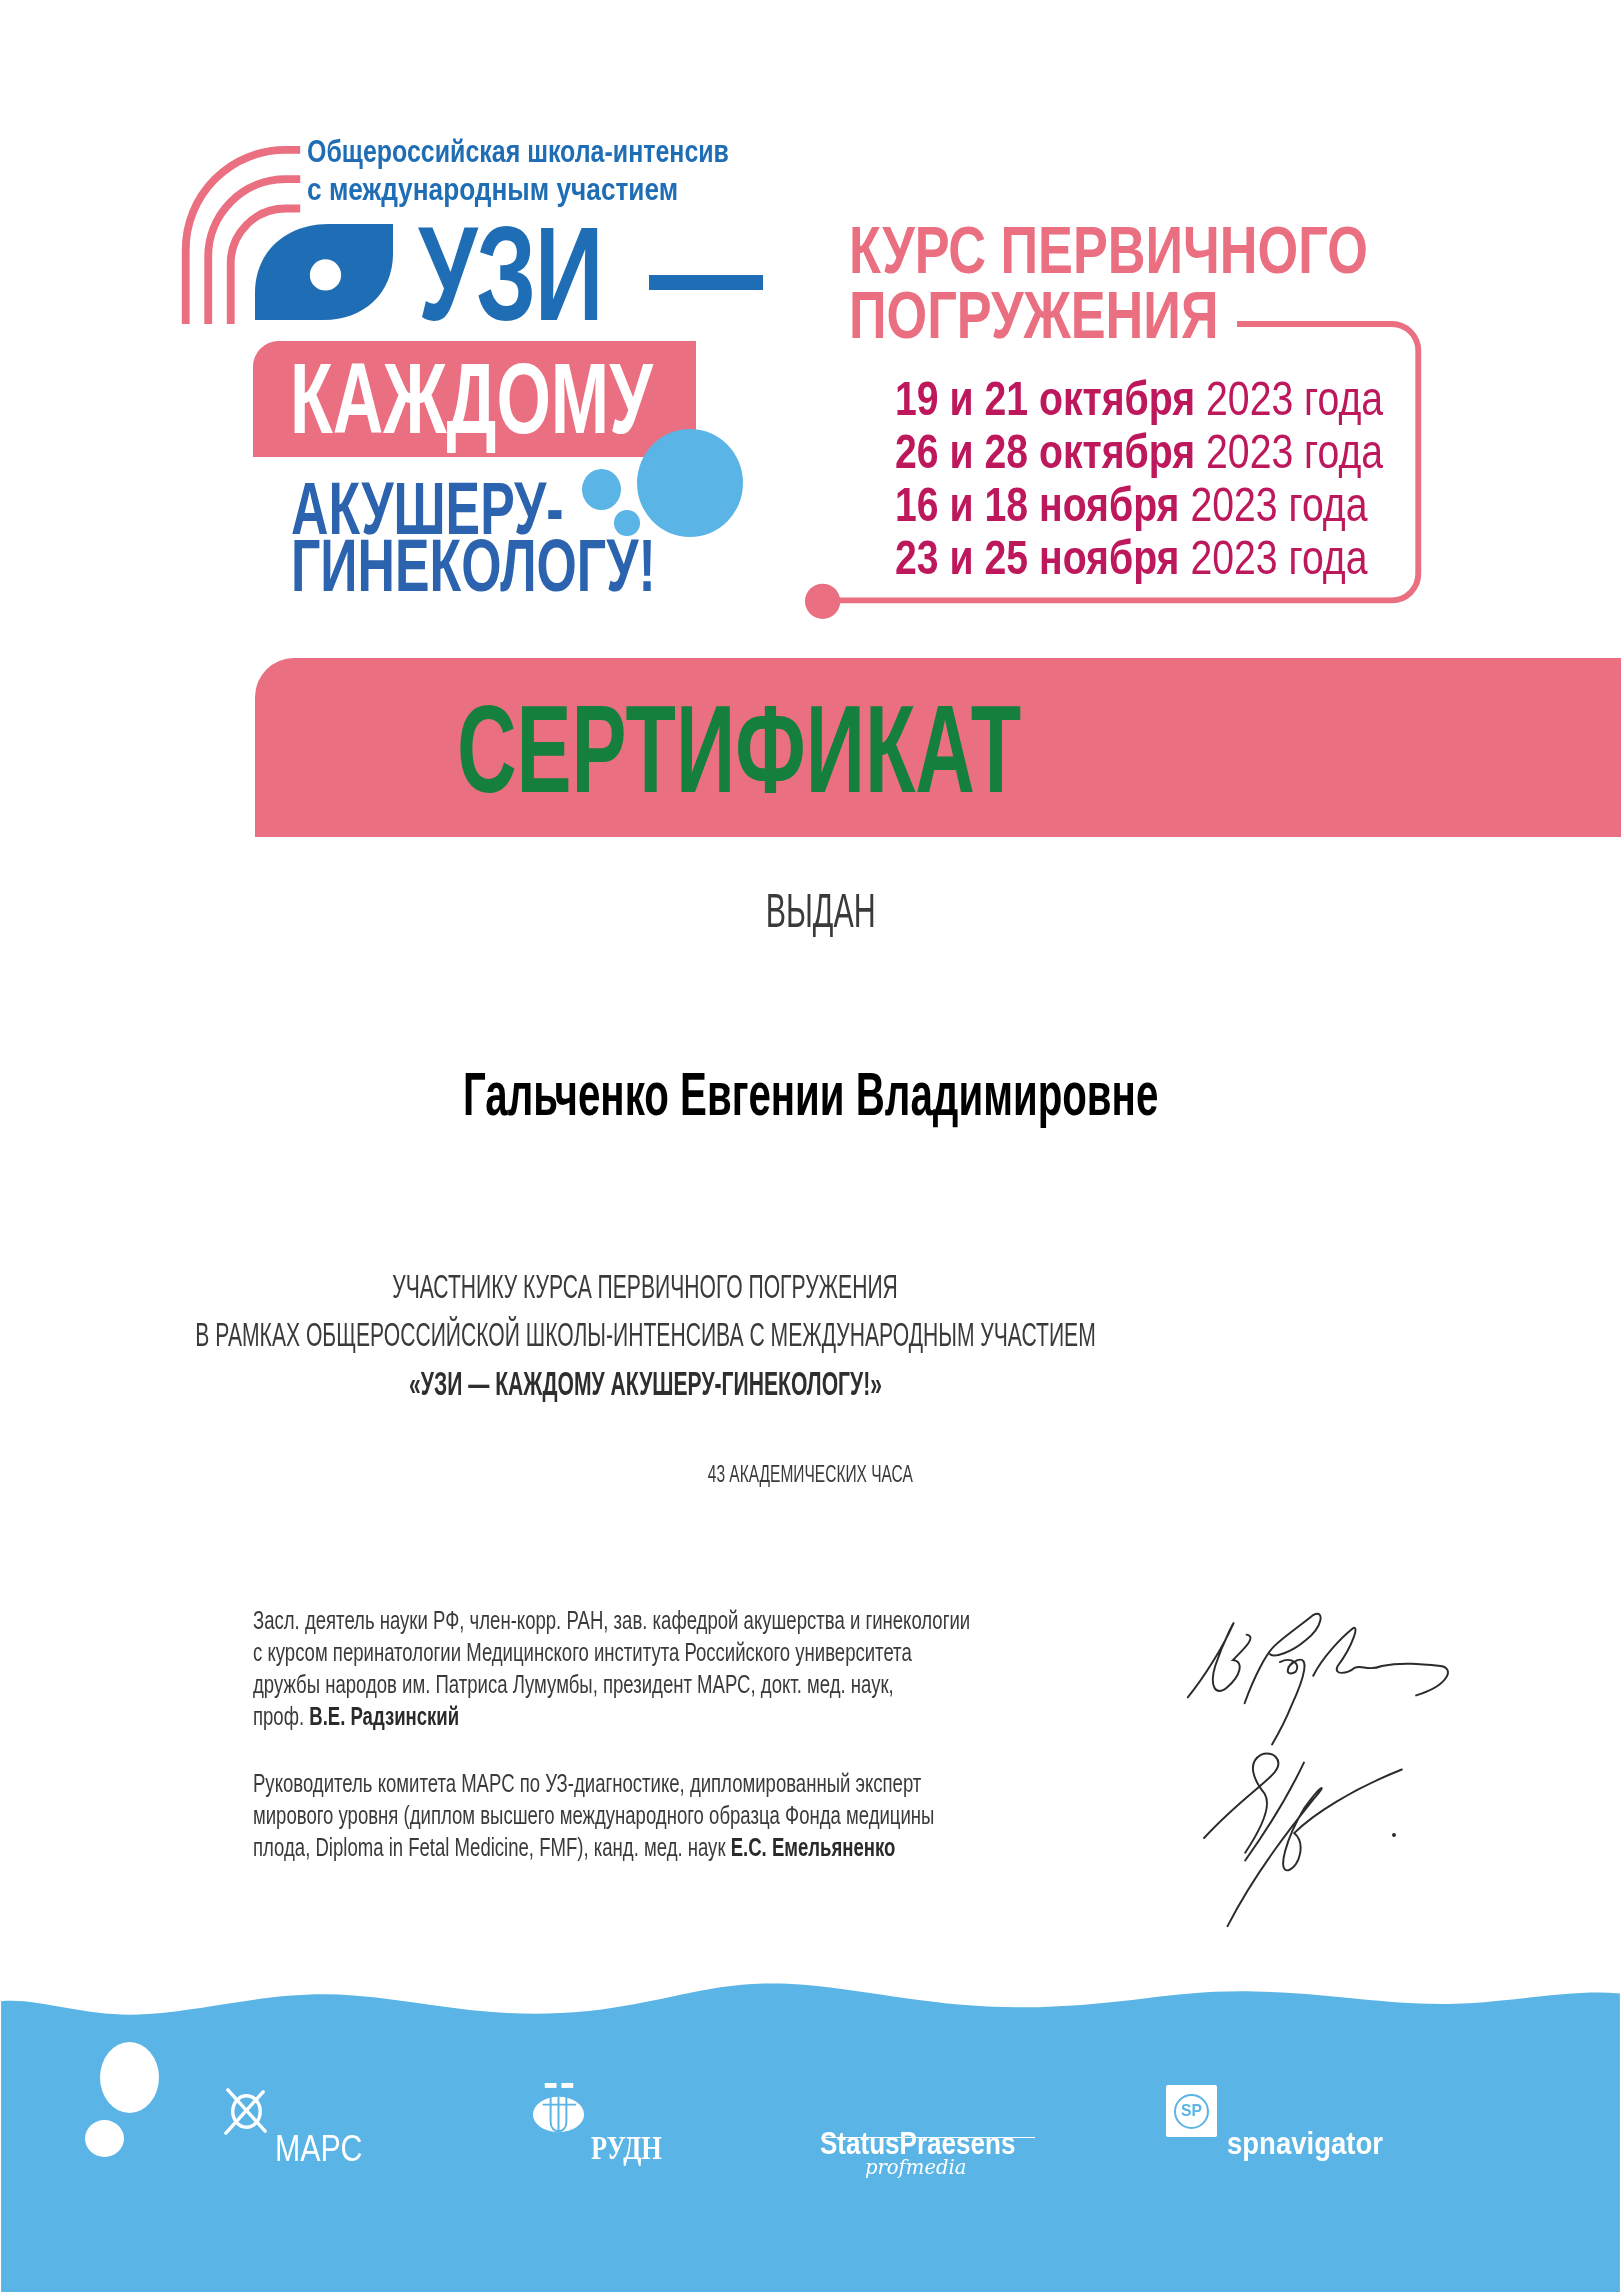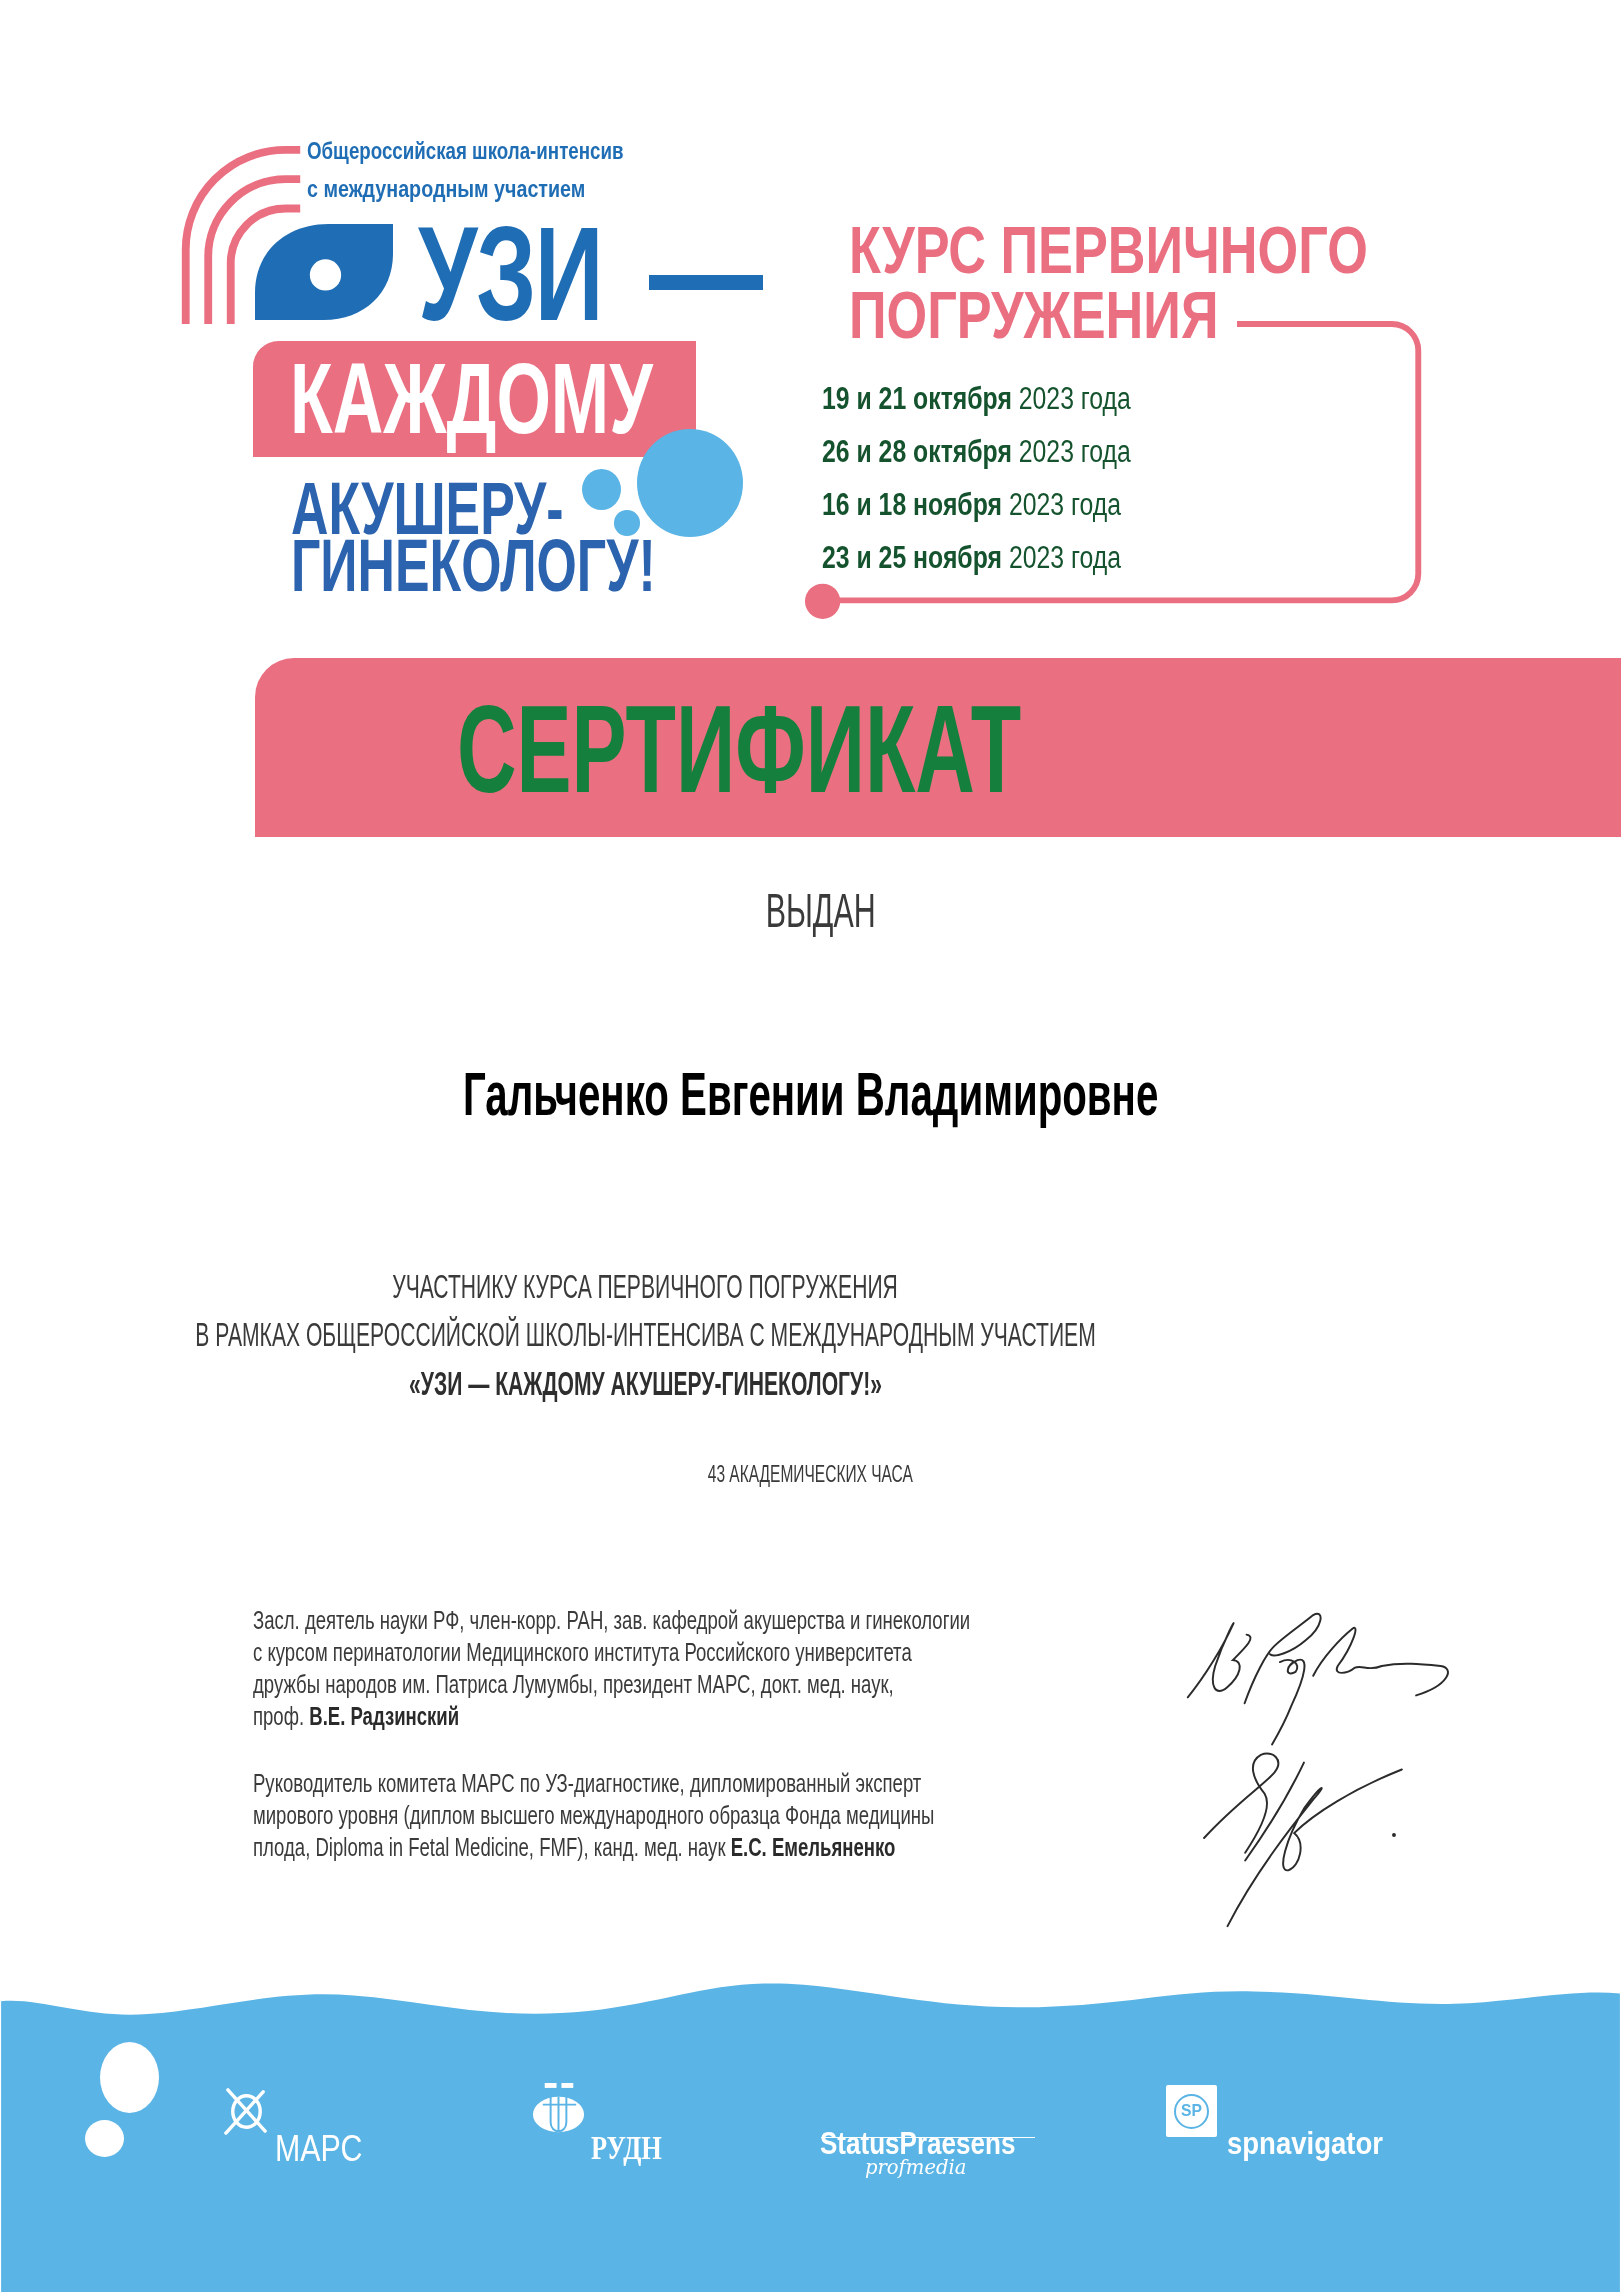--- a/index.html
+++ b/index.html
@@ -2,31 +2,31 @@
 <html><head>
 <meta charset="utf-8">
 <style>
   html, body { margin: 0; padding: 0; }
   body { width: 1621px; height: 2293px; position: relative; background: #ffffff; overflow: hidden;
          font-family: "Liberation Sans", "DejaVu Sans", sans-serif; }
   .abs { position: absolute; }
   .cond { display: inline-block; transform-origin: 0 0; white-space: nowrap; }
 
   
-  .subtitle { left: 307px; font-weight: bold; font-size: 24px; line-height: 32px; color: #1F6DB4; }
+  .subtitle { left: 307px; font-weight: bold; font-size: 32px; line-height: 32px; color: #1F6DB4; }
   .uzi { left: 418px; top: 208px; font-weight: bold; font-size: 133px; line-height: 133px; color: #1F6DB4; letter-spacing: -2px; }
   .dash { left: 649px; top: 275px; width: 114px; height: 14.7px; background: #1F6DB4; }
   .kazhdomu-box { left: 253px; top: 341px; width: 443px; height: 116px; background: #EA6F81; border-top-left-radius: 25.5px; }
   .kazhdomu { left: 290px; top: 348px; font-weight: bold; font-size: 100px; line-height: 100px; color: #ffffff; }
   .akush { left: 291px; font-weight: bold; font-size: 74px; line-height: 74px; color: #2C63AE; }
   .bubble { border-radius: 50%; background: #5AB4E5; }
 
   
   .course-title { left: 849px; font-weight: bold; font-size: 67px; line-height: 67px; color: #EA6F81; }
-  .date-row { left: 822px; font-size: 31px; line-height: 49px; color: #14532d; }
+  .date-row { left: 895px; font-size: 49px; line-height: 49px; color: #be185d; }
   .date-row b { font-weight: bold; }
 
   
   .band { left: 255px; top: 658px; width: 1366px; height: 179px; background: #EA6F81; border-top-left-radius: 39px; }
   .band-title { left: 457px; top: 686px; font-weight: bold; font-size: 125px; line-height: 125px; color: #15803d; }
 
   .issued { left: 0; width: 1621px; text-align: center; top: 886px; font-size: 49px; line-height: 49px; color: #3a3a3a; padding-left: 10px; }
   .recipient { left: 0; width: 1621px; text-align: center; top: 1064px; font-weight: bold; font-size: 61px; line-height: 61px; color: #000; }
   .desc { left: 0; width: 1291px; text-align: center; font-size: 33px; line-height: 33px; color: #3a3a3a; }
   .desc.bold { font-weight: bold; color: #2e2e2e; }

